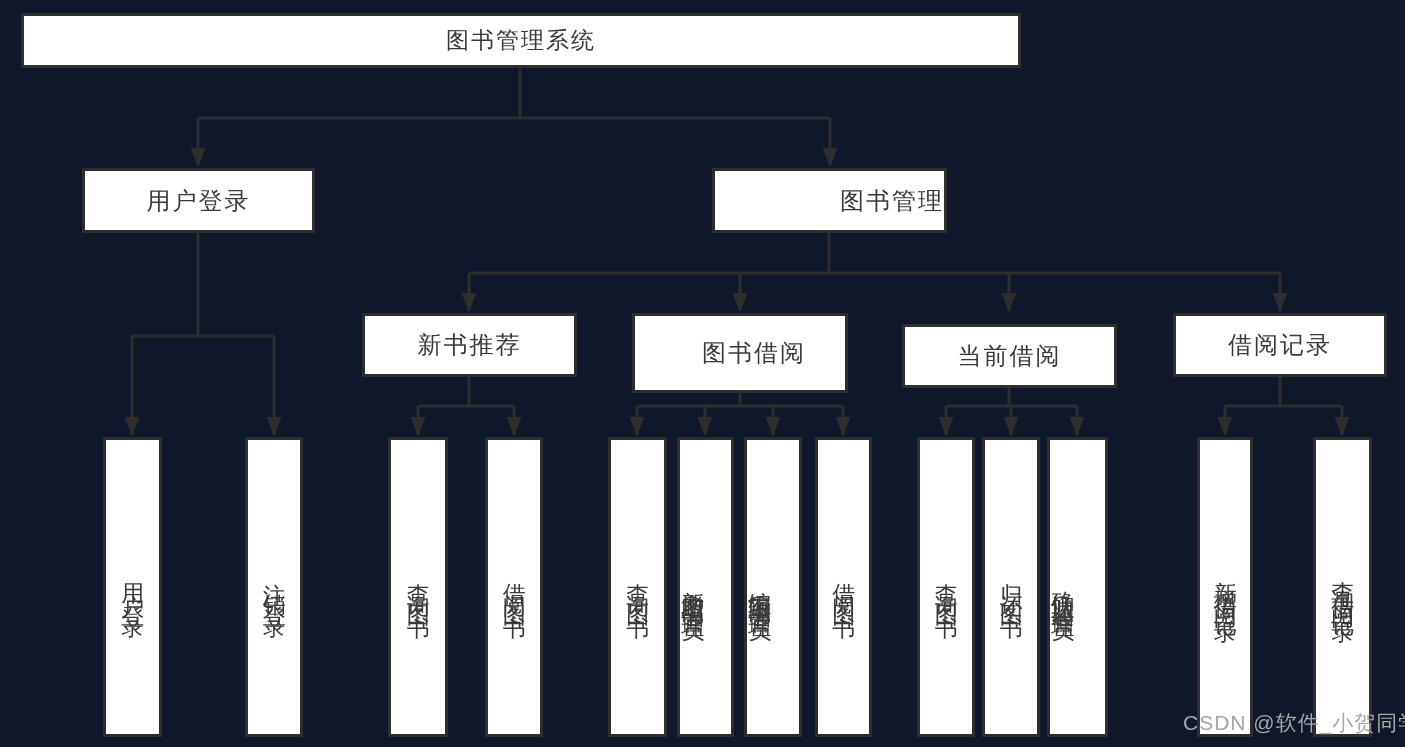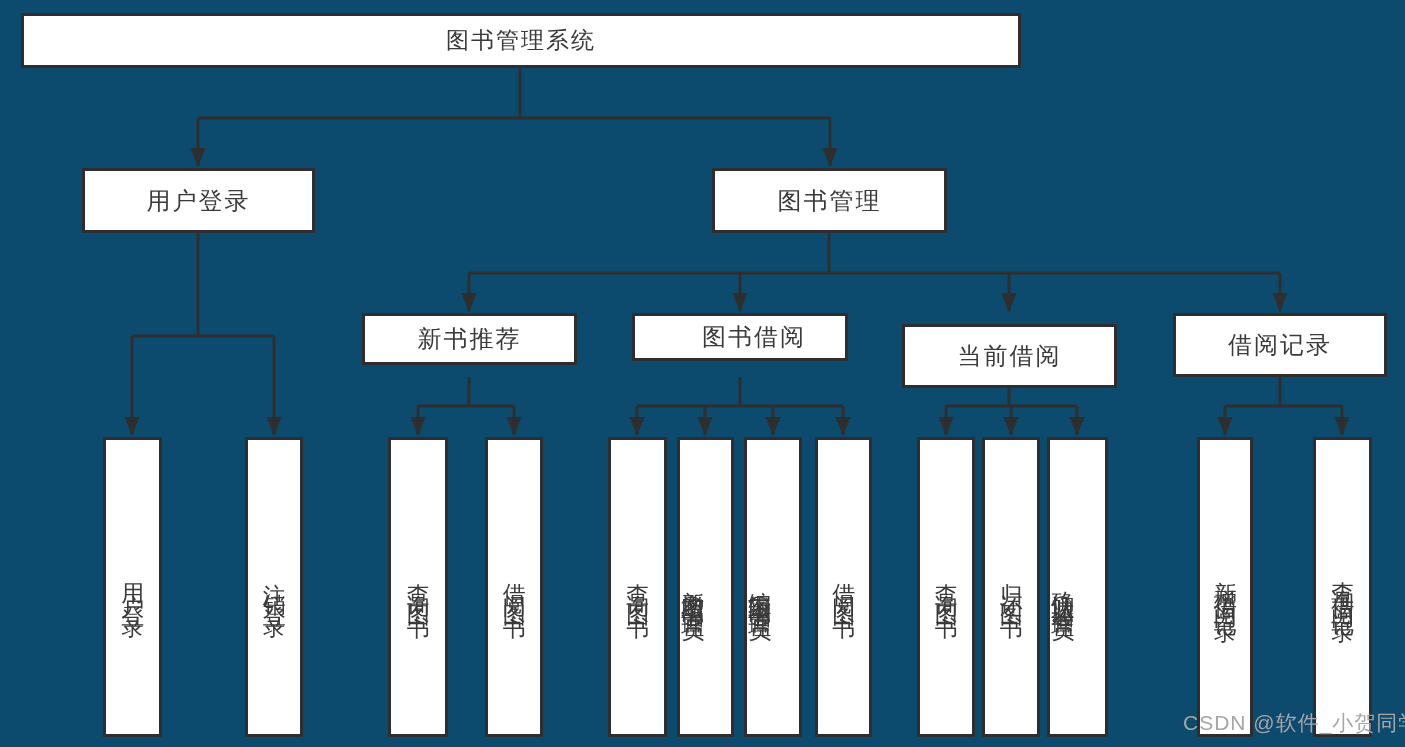--- a/index.html
+++ b/index.html
@@ -1,17 +1,17 @@
 <!DOCTYPE html>
 <html><head>
 <meta charset="utf-8">
 <style>
   html,body{margin:0;padding:0;background:#fff;}
   .canvas{
-    position:relative;width:1405px;height:747px;background:#0c4a6e;
+    position:relative;width:1405px;height:747px;background:#0f172a;
     font-family:"Liberation Sans","DejaVu Sans",sans-serif;
     overflow:hidden;
   }
   .wires{position:absolute;left:0;top:0;z-index:1;}
   .box{
     position:absolute;box-sizing:border-box;background:#ffffff;
     border:3px solid #2e2e2e;display:flex;align-items:center;justify-content:center;
     z-index:2;color:#3a3a3a;
   }
   .hlabel{font-size:24px;letter-spacing:2px;white-space:nowrap;}
@@ -83,28 +83,28 @@
     </g>
   </svg>
 
   <div class="box root" style="left:21px;top:13px;width:1000px;height:55px;">
     <span class="hlabel">图书管理系统</span>
   </div>
 
   <div class="box" style="left:82px;top:168px;width:233px;height:65px;">
     <span class="hlabel">用户登录</span>
   </div>
-  <div class="box" style="left:712px;top:168px;width:235px;height:65px;">
+  <div class="box" style="left:712px;top:168px;width:235px;height:65px;justify-content:flex-end;">
     <span class="hlabel">图书管理</span>
   </div>
 
-  <div class="box" style="left:362px;top:313px;width:215px;height:52px;">
+  <div class="box" style="left:362px;top:313px;width:215px;height:64px;">
     <span class="hlabel">新书推荐</span>
   </div>
-  <div class="box" style="left:632px;top:313px;width:216px;height:48px;padding-left:28px;">
+  <div class="box" style="left:632px;top:313px;width:216px;height:80px;padding-left:28px;">
     <span class="hlabel">图书借阅</span>
   </div>
   <div class="box" style="left:902px;top:324px;width:215px;height:64px;">
     <span class="hlabel">当前借阅</span>
   </div>
   <div class="box" style="left:1173px;top:313px;width:214px;height:64px;">
     <span class="hlabel">借阅记录</span>
   </div>
 
   <div class="box vbox" style="left:103px;top:437px;width:59px;height:300px;">

